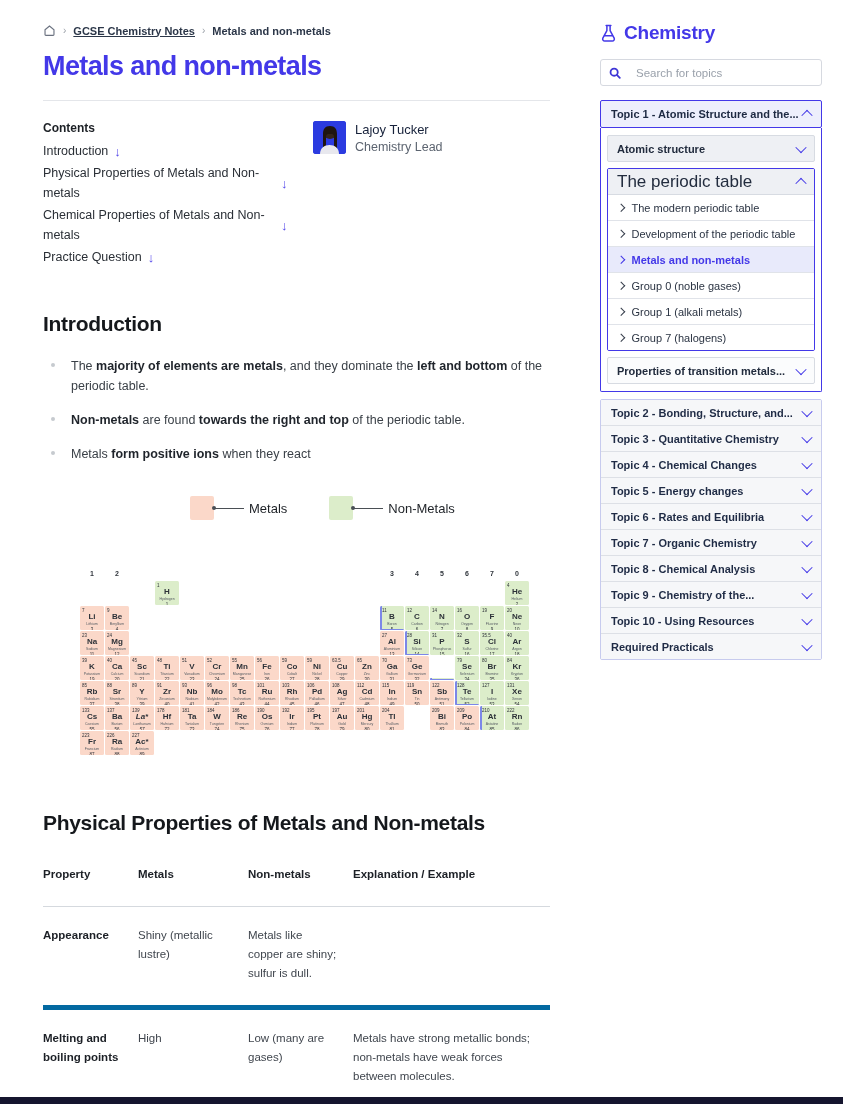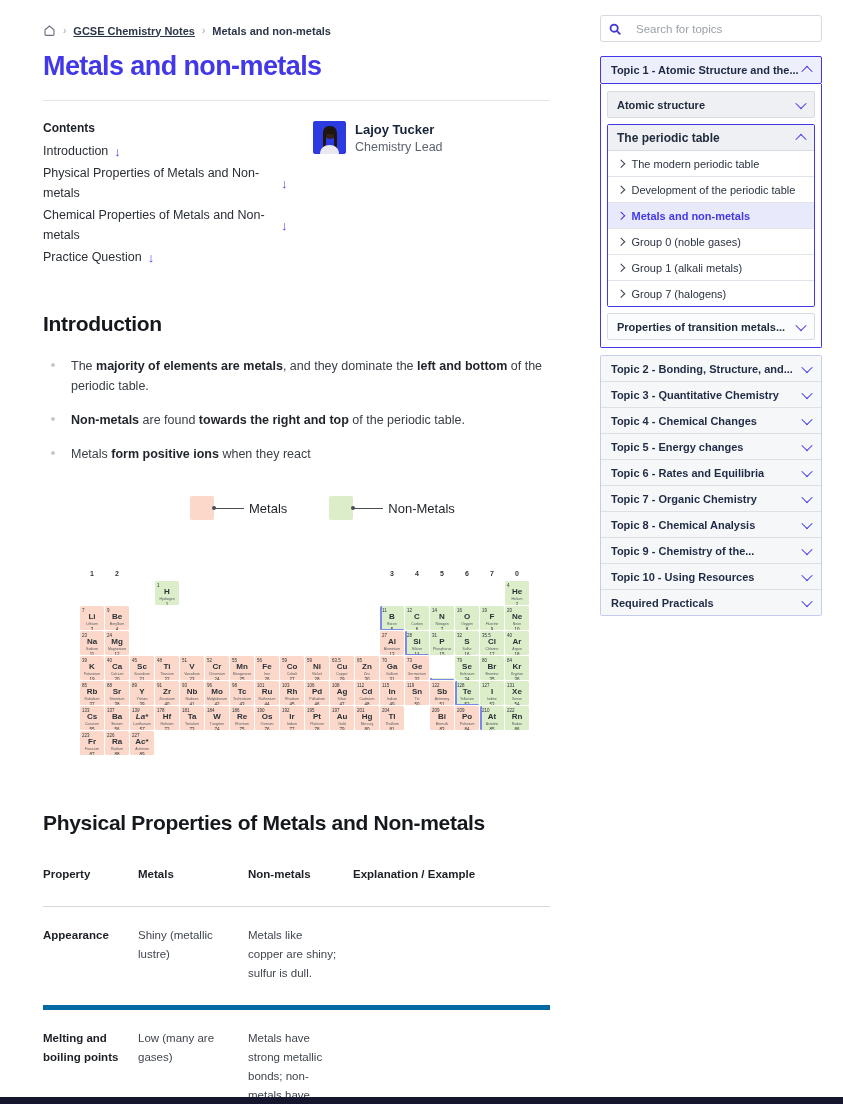--- a/index.html
+++ b/index.html
@@ -15,21 +15,21 @@
   .divider{margin-top:18px;border:none;border-top:1px solid #e4e6ea;height:0;}
   .meta-row{margin-top:20px;display:flex;align-items:flex-start;}
   .contents-block{width:270px;flex:0 0 270px;}
   .contents-heading{font-size:12px;font-weight:700;color:#1d2126;margin-bottom:7px;}
   .contents-item{display:flex;align-items:center;margin-bottom:3px;cursor:pointer;}
   .contents-item .txt{font-size:12.5px;line-height:1.55;color:#2a2f36;max-width:232px;}
   .contents-item .arr{color:#5346ea;font-size:13px;margin-left:6px;}
   .author{display:flex;align-items:flex-start;margin-left:0px;}
   .avatar{width:33px;height:33px;border-radius:3px;background:#2b3be0;overflow:hidden;flex:0 0 33px;}
   .author-text{margin-left:9px;}
-  .author-name{font-size:13px;font-weight:700;color:#17223b;margin-top:1px;}
+  .author-name{font-size:13px;font-weight:400;color:#17223b;margin-top:1px;}
   .author-role{font-size:12.5px;color:#5c6470;margin-top:3px;}
   h2.section{margin:0;font-size:21px;font-weight:800;letter-spacing:-0.3px;color:#15181c;}
   #intro-heading{margin-top:42px;}
   .bullets{margin-top:20px;}
   .bullet{position:relative;padding-left:28px;margin-bottom:14px;font-size:12.5px;line-height:1.6;color:#3a4047;max-width:490px;}
   .bullet::before{content:"";position:absolute;left:8px;top:7px;width:4px;height:4px;border-radius:50%;background:#c6cacf;}
   .bullet b{color:#1f242b;}
   
   .legend{margin-top:32px;margin-left:147px;display:flex;gap:42px;align-items:center;}
   .legend-item{display:flex;align-items:center;}
@@ -73,21 +73,21 @@
   .topic1-head{margin-top:14px;height:26px;border:1px solid #4338e8;border-radius:2px;background:#edeffc;
      display:flex;align-items:center;justify-content:space-between;padding:0 10px;cursor:pointer;}
   .topic1-head .lbl{font-size:11px;font-weight:700;color:#1d2942;}
   .topic1-body{border:1px solid #4338e8;border-top:none;border-radius:0 0 2px 2px;background:#fff;padding:7px 6px;}
   .acc-row{height:25px;border:1px solid #d7dbe2;border-radius:2px;background:#eef0f4;
      display:flex;align-items:center;justify-content:space-between;padding:0 9px;margin-bottom:6px;cursor:pointer;}
   .acc-row .lbl{font-size:11px;font-weight:600;color:#222c3e;}
   .acc-row.lite{background:#fbfcfd;margin-bottom:0;margin-top:6px;}
   .pt-group{border:1.4px solid #4338e8;border-radius:2px;overflow:hidden;}
   .pt-group-head{height:25px;background:#eef0f4;display:flex;align-items:center;justify-content:space-between;padding:0 9px;border-bottom:1px solid #d7dbe2;cursor:pointer;}
-  .pt-group-head .lbl{font-size:12px;font-weight:700;color:#222c3e;}
+  .pt-group-head .lbl{font-size:17px;font-weight:400;color:#222c3e;}
   .pt-link{height:25px;display:flex;align-items:center;gap:8px;padding:0 10px;border-bottom:1px solid #e0e3e9;background:#fff;cursor:pointer;}
   .pt-link:last-child{border-bottom:none;}
   .pt-link .lbl{font-size:11px;color:#2a3342;}
   .pt-link.active{background:#e8eafb;}
   .pt-link.active .lbl{color:#4338e8;font-weight:600;}
   .pt-link.active .cvr{border-color:#4338e8;}
   .topics{margin-top:7px;border:1px solid #c7cbee;border-radius:2px;overflow:hidden;}
   .topic-row{height:25px;background:#f6f7f9;border-bottom:1px solid #dde0e6;display:flex;align-items:center;justify-content:space-between;padding:0 10px;cursor:pointer;}
   .topic-row:last-child{border-bottom:none;}
   .topic-row .lbl{font-size:11px;font-weight:600;color:#1f2b45;}
@@ -641,30 +641,41 @@
         <div>Explanation / Example</div>
       </div>
     <div id="props-body">
         <div class="prow pbody-row">
           <div class="prop">Appearance</div>
           <div>Shiny (metallic lustre)</div>
           <div>Metals like copper are shiny; sulfur is dull.</div>
         </div>
         <div class="prow pbody-row">
           <div class="prop">Melting and boiling points</div>
+          <div>High</div>
           <div>Low (many are gases)</div>
           <div>Metals have strong metallic bonds; non-metals have weak forces between molecules.</div>
         </div>
         <div class="prow pbody-row"></div>
       </div>
   </div>
 
 </div>
 
 <aside class="sidebar">
+  <div class="brand">
+    <span style="display:flex;">
+      <svg width="17" height="19" viewBox="0 0 18 20" fill="none" stroke="#4338e8" stroke-width="1.6" stroke-linecap="round" stroke-linejoin="round">
+          <path d="M6.5 1.5h5"></path>
+          <path d="M7.3 1.8v5.1L3 14.9a2.2 2.2 0 0 0 2 3.1h8a2.2 2.2 0 0 0 2-3.1L10.7 6.9V1.8"></path>
+          <path d="M5 12.5h8"></path>
+        </svg>
+    </span>
+    <span class="brand-title">Chemistry</span>
+  </div>
 
   <div class="searchbox">
     <span style="display:flex;">
       <svg width="12" height="12" viewBox="0 0 14 14" fill="none" stroke="#3e35d6" stroke-width="2.1" stroke-linecap="round">
           <circle cx="6" cy="6" r="4.2"></circle>
           <path d="M9.4 9.4 12.6 12.6"></path>
         </svg>
     </span>
     <input type="text" placeholder="Search for topics" style="">
   </div>

